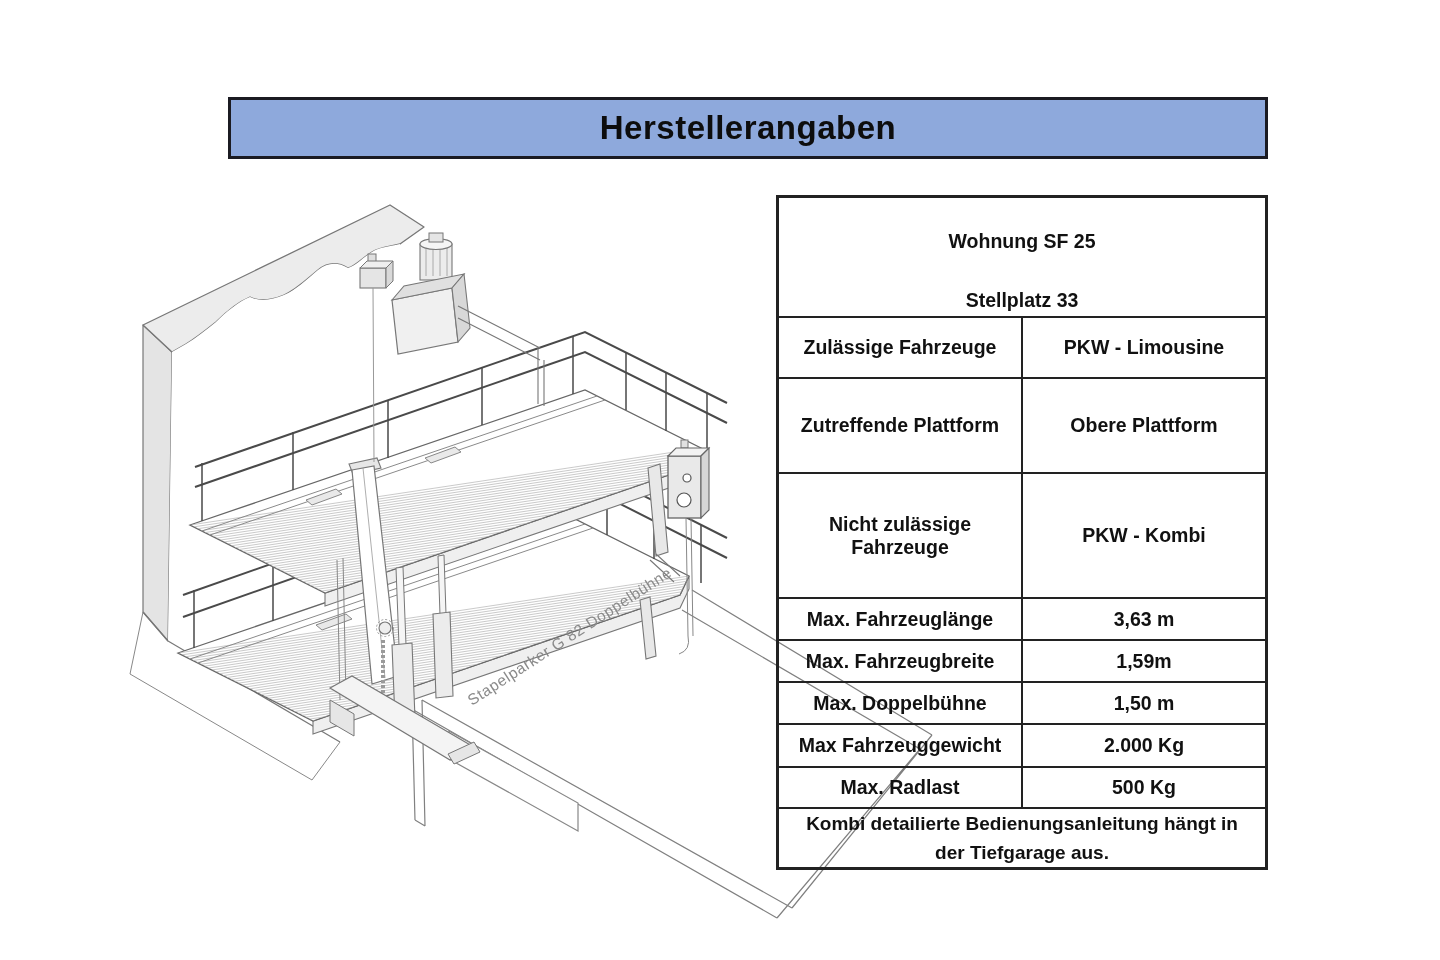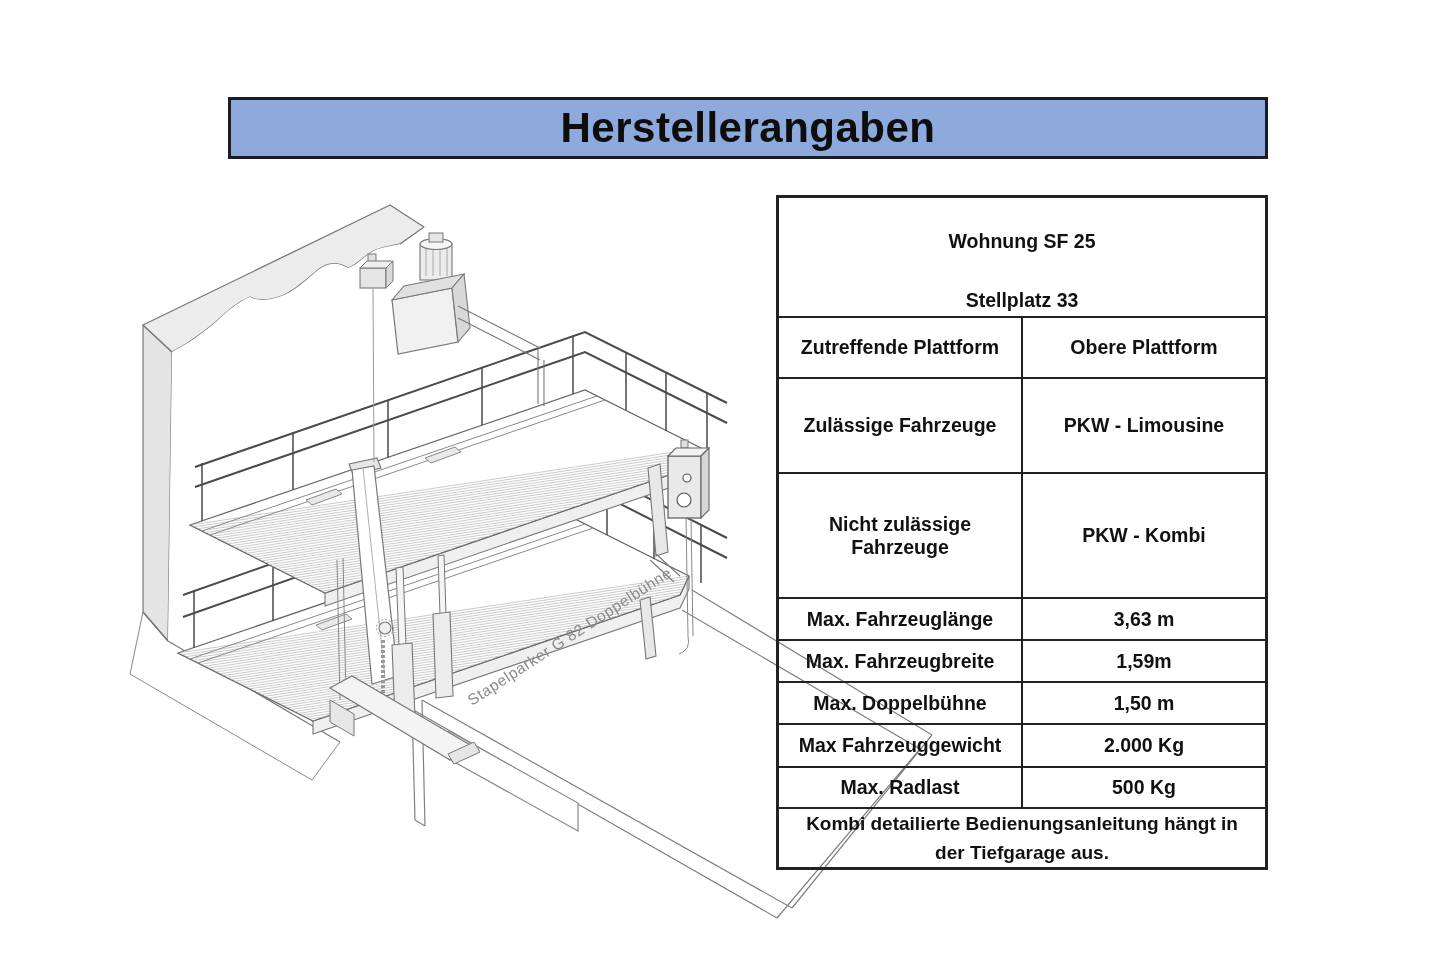--- a/index.html
+++ b/index.html
@@ -7,21 +7,21 @@
     width:1440px;height:960px;position:relative;overflow:hidden;
     background:#ffffff;font-family:"Liberation Sans",sans-serif;
   }
   
   .header-bar{
     position:absolute;left:228px;top:97px;width:1040px;height:62px;
     background:#8EA9DC;border:3px solid #1b1b22;box-sizing:border-box;
     display:flex;align-items:center;justify-content:center;
   }
   .header-bar .title{
-    font-size:42px;font-weight:bold;color:#0d0d0d;letter-spacing:0.5px;
+    font-size:33px;font-weight:bold;color:#0d0d0d;letter-spacing:0.5px;
   }
   
   .spec-table{
     position:absolute;left:776px;top:195px;width:492px;
     border-collapse:collapse;table-layout:fixed;
     border:3px solid #222222;
   }
   .spec-table td{
     border:2px solid #222222;text-align:center;vertical-align:middle;
     font-size:19.5px;font-weight:bold;color:#111111;padding:0 4px;
@@ -253,26 +253,26 @@
 
 <table class="spec-table">
   <tbody>
       <tr>
     <td colspan="2">
       <div class="title-line">Wohnung SF 25</div>
       <div class="title-line">Stellplatz 33</div>
     </td>
   </tr>
   <tr>
+    <td>Zulässige Fahrzeuge</td>
+    <td>PKW - Limousine</td>
+  </tr>
+  <tr>
     <td>Zutreffende Plattform</td>
     <td>Obere Plattform</td>
-  </tr>
-  <tr>
-    <td>Zulässige Fahrzeuge</td>
-    <td>PKW - Limousine</td>
   </tr>
   <tr>
     <td>Nicht zulässige Fahrzeuge</td>
     <td>PKW - Kombi</td>
   </tr>
   <tr>
     <td>Max. Fahrzeuglänge</td>
     <td>3,63 m</td>
   </tr>
   <tr>

